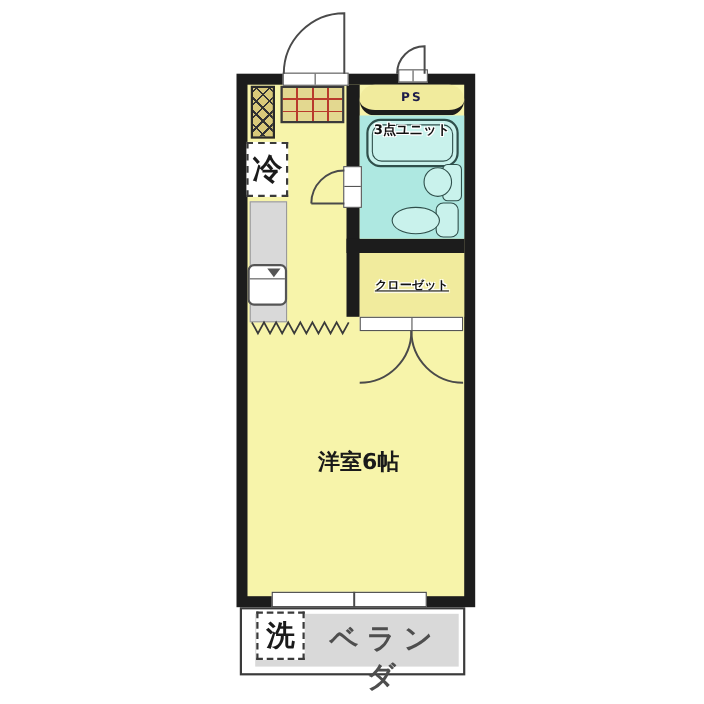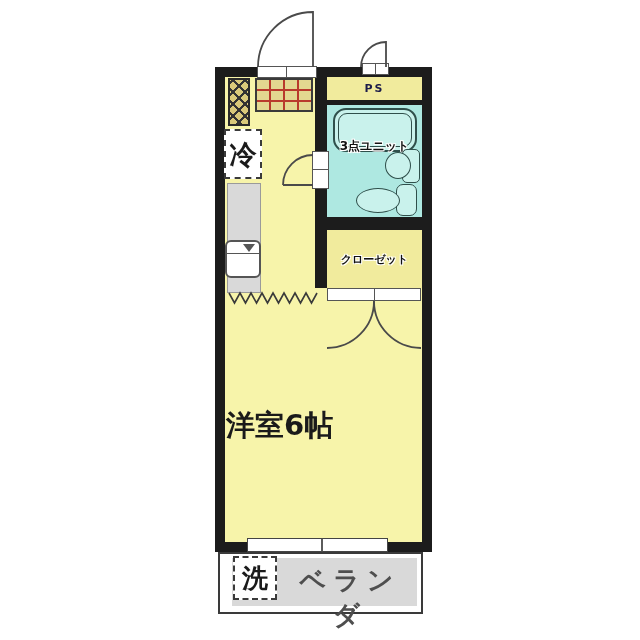--- a/index.html
+++ b/index.html
@@ -24,49 +24,49 @@
           display:flex;align-items:center;justify-content:center;}
   .fridge-label{font-size:27px;font-weight:bold;color:#1a1a1a;line-height:1;}
   .counter{left:227px;top:183px;width:34px;height:110px;background:#d9d9d9;border:1px solid #9a9a9a;}
   .sink{left:225px;top:240px;width:36px;height:38px;background:#fff;border:2px solid #555;border-radius:6px;}
   .sink-line{left:0;top:11px;width:32px;height:0;border-top:1.5px solid #555;}
   .faucet{left:16px;top:2px;width:0;height:0;border-left:6px solid transparent;border-right:6px solid transparent;
           border-top:8px solid #555;}
 
   
   .ps{left:327px;top:77px;width:95px;height:28px;background:#f1eb9d;border-bottom:5px solid #1c1c1c;
-      display:flex;align-items:center;justify-content:center;}
+      display:flex;align-items:center;justify-content:center;border-radius:14px;}
   .ps-label{font-size:11px;font-weight:bold;color:#1c1c4a;letter-spacing:2px;}
   .bath{left:327px;top:105px;width:95px;height:112px;background:#aee8e1;}
   .tub{left:333px;top:108px;width:84px;height:44px;background:#c9f2ec;border:2px solid #2f4f4b;border-radius:13px;}
   .tub-inner{left:3px;top:3px;width:74px;height:34px;border:1.5px solid #2f4f4b;border-radius:9px;}
   .bath-label{left:327px;top:110px;width:95px;text-align:center;font-size:12px;font-weight:bold;color:#111;
-      text-shadow:-1px -1px 0 #fff,1px -1px 0 #fff,-1px 1px 0 #fff,1px 1px 0 #fff,0 1px 0 #fff,0 -1px 0 #fff;margin-top:28px;}
+      text-shadow:-1px -1px 0 #fff,1px -1px 0 #fff,-1px 1px 0 #fff,1px 1px 0 #fff,0 1px 0 #fff,0 -1px 0 #fff;}
   .vanity{left:402px;top:149px;width:18px;height:34px;background:#c9f2ec;border:1.5px solid #2f4f4b;border-radius:5px;}
   .basin{left:385px;top:152px;width:26px;height:27px;background:#c9f2ec;border:1.5px solid #2f4f4b;border-radius:50%;}
   .toilet-bowl{left:356px;top:188px;width:44px;height:25px;background:#c9f2ec;border:1.5px solid #2f4f4b;border-radius:50%;}
   .toilet-tank{left:396px;top:184px;width:21px;height:32px;background:#c9f2ec;border:1.5px solid #2f4f4b;border-radius:7px;}
   .bath-doorframe{left:312px;top:151px;width:17px;height:38px;background:#fff;border:1px solid #555;}
   .bath-doorframe-mid{left:0;top:17px;width:15px;height:0;border-top:1px solid #555;}
 
   
   .closet{left:327px;top:230px;width:95px;height:58px;background:#f1eb9d;display:flex;align-items:center;justify-content:center;}
   .closet-label{font-size:11px;font-weight:bold;color:#111;
-      text-shadow:-1px -1px 0 #fff,1px -1px 0 #fff,-1px 1px 0 #fff,1px 1px 0 #fff;}
+      text-shadow:-1px -1px 0 #fff,1px -1px 0 #fff,-1px 1px 0 #fff,1px 1px 0 #fff;text-decoration:underline;}
   .closet-doorframe{left:327px;top:288px;width:94px;height:13px;background:#fff;border:1px solid #555;}
   .closet-doorframe-tick{left:46px;top:0;width:0;height:11px;border-left:1.5px solid #555;}
 
   
   .entry-frame{left:257px;top:66px;width:60px;height:12px;background:#fff;border:1px solid #555;}
   .entry-frame-tick{left:28px;top:0;width:0;height:10px;border-left:1.5px solid #555;}
   .meter-frame{left:362px;top:63px;width:27px;height:12px;background:#fff;border:1px solid #555;}
   .meter-frame-tick{left:12px;top:0;width:0;height:10px;border-left:1.5px solid #555;}
 
   
-  .room-label{left:226px;top:406px;width:200px;text-align:left;font-size:29px;font-weight:bold;color:#1a1a1a;}
+  .room-label{left:226px;top:406px;width:200px;text-align:center;font-size:20px;font-weight:bold;color:#1a1a1a;}
 
   
   .window{left:247px;top:538px;width:141px;height:14px;background:#fff;border:1px solid #444;}
   .veranda{left:218px;top:552px;width:205px;height:62px;background:#fff;border:2px solid #3a3a3a;}
   .veranda-inner{left:12px;top:4px;width:185px;height:48px;background:#d9d9d9;}
   .washer{left:233px;top:556px;width:44px;height:44px;background:#fff;border:2px dashed #3a3a3a;
           display:flex;align-items:center;justify-content:center;}
   .washer-label{font-size:26px;font-weight:bold;color:#1a1a1a;line-height:1;}
   .veranda-label{left:285px;top:563px;width:130px;text-align:center;font-size:26px;font-weight:bold;
                  color:#4e4e4e;letter-spacing:7px;}

